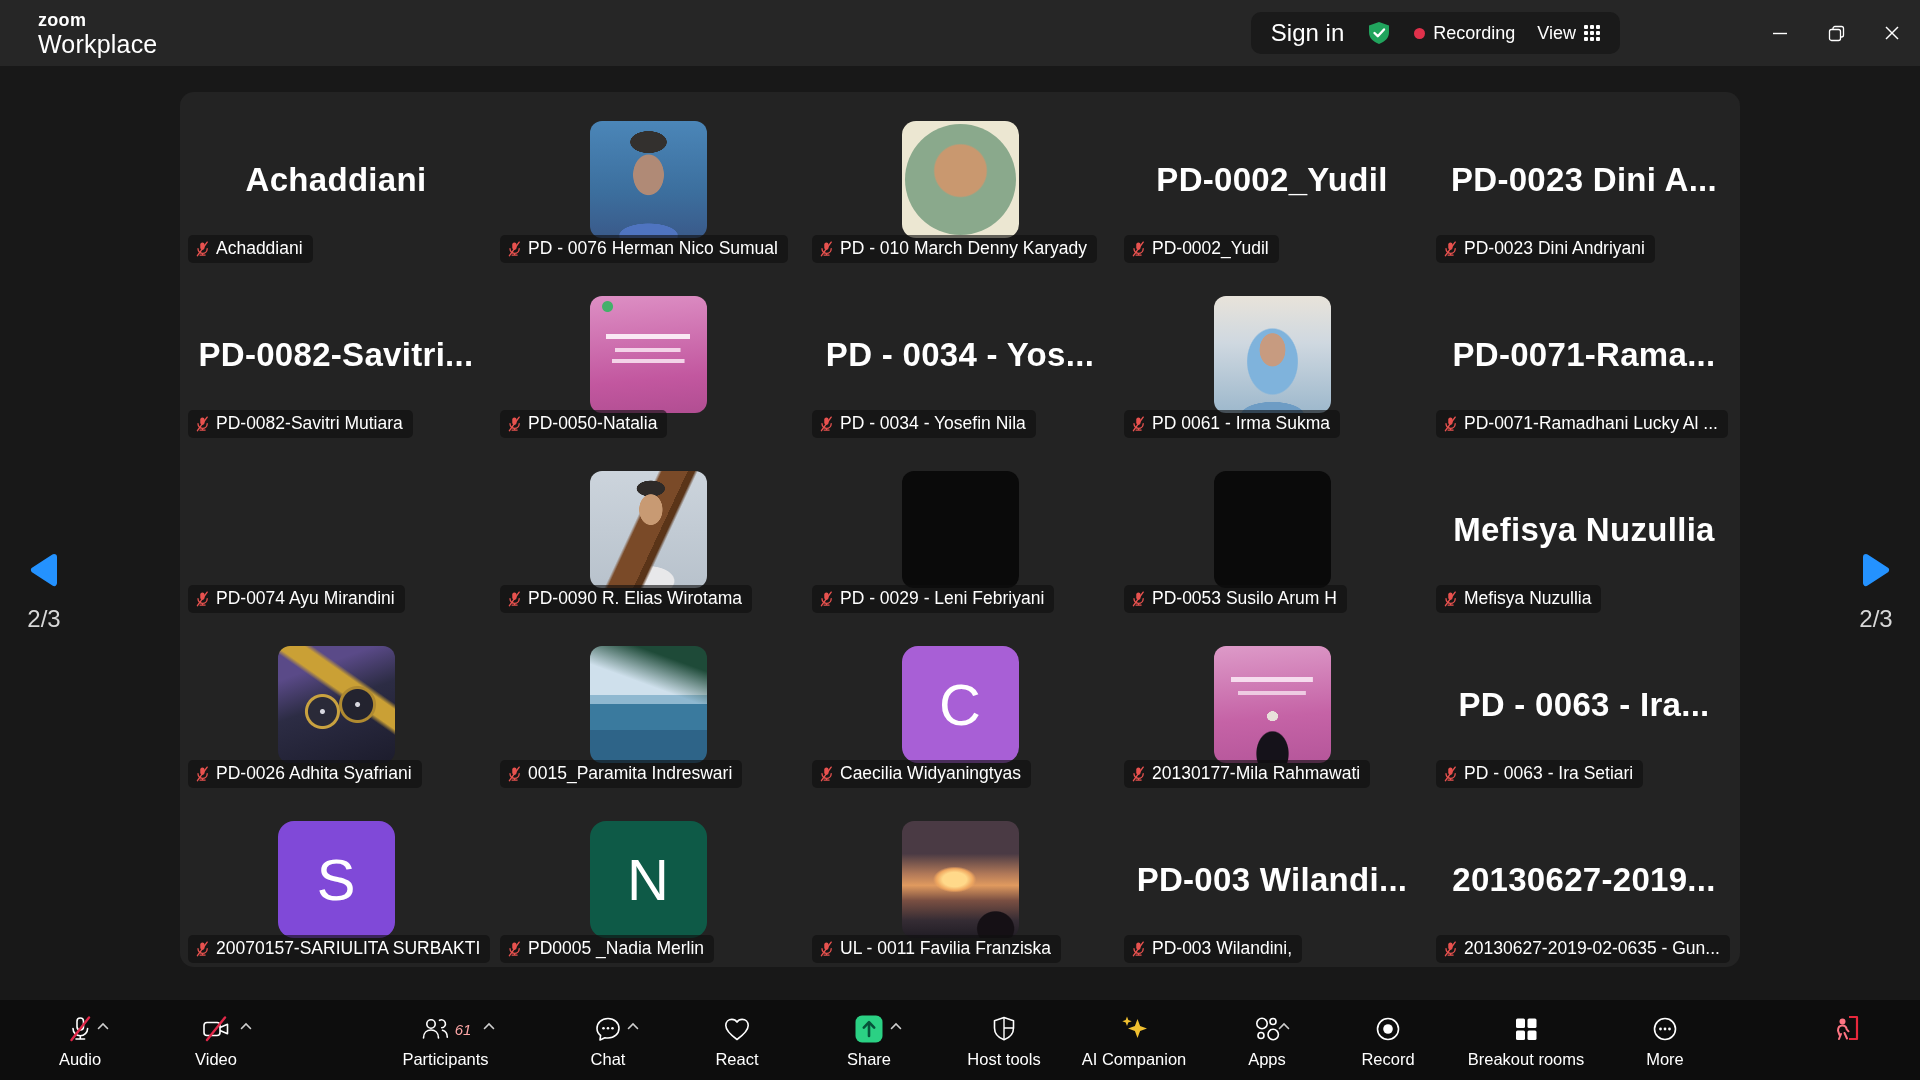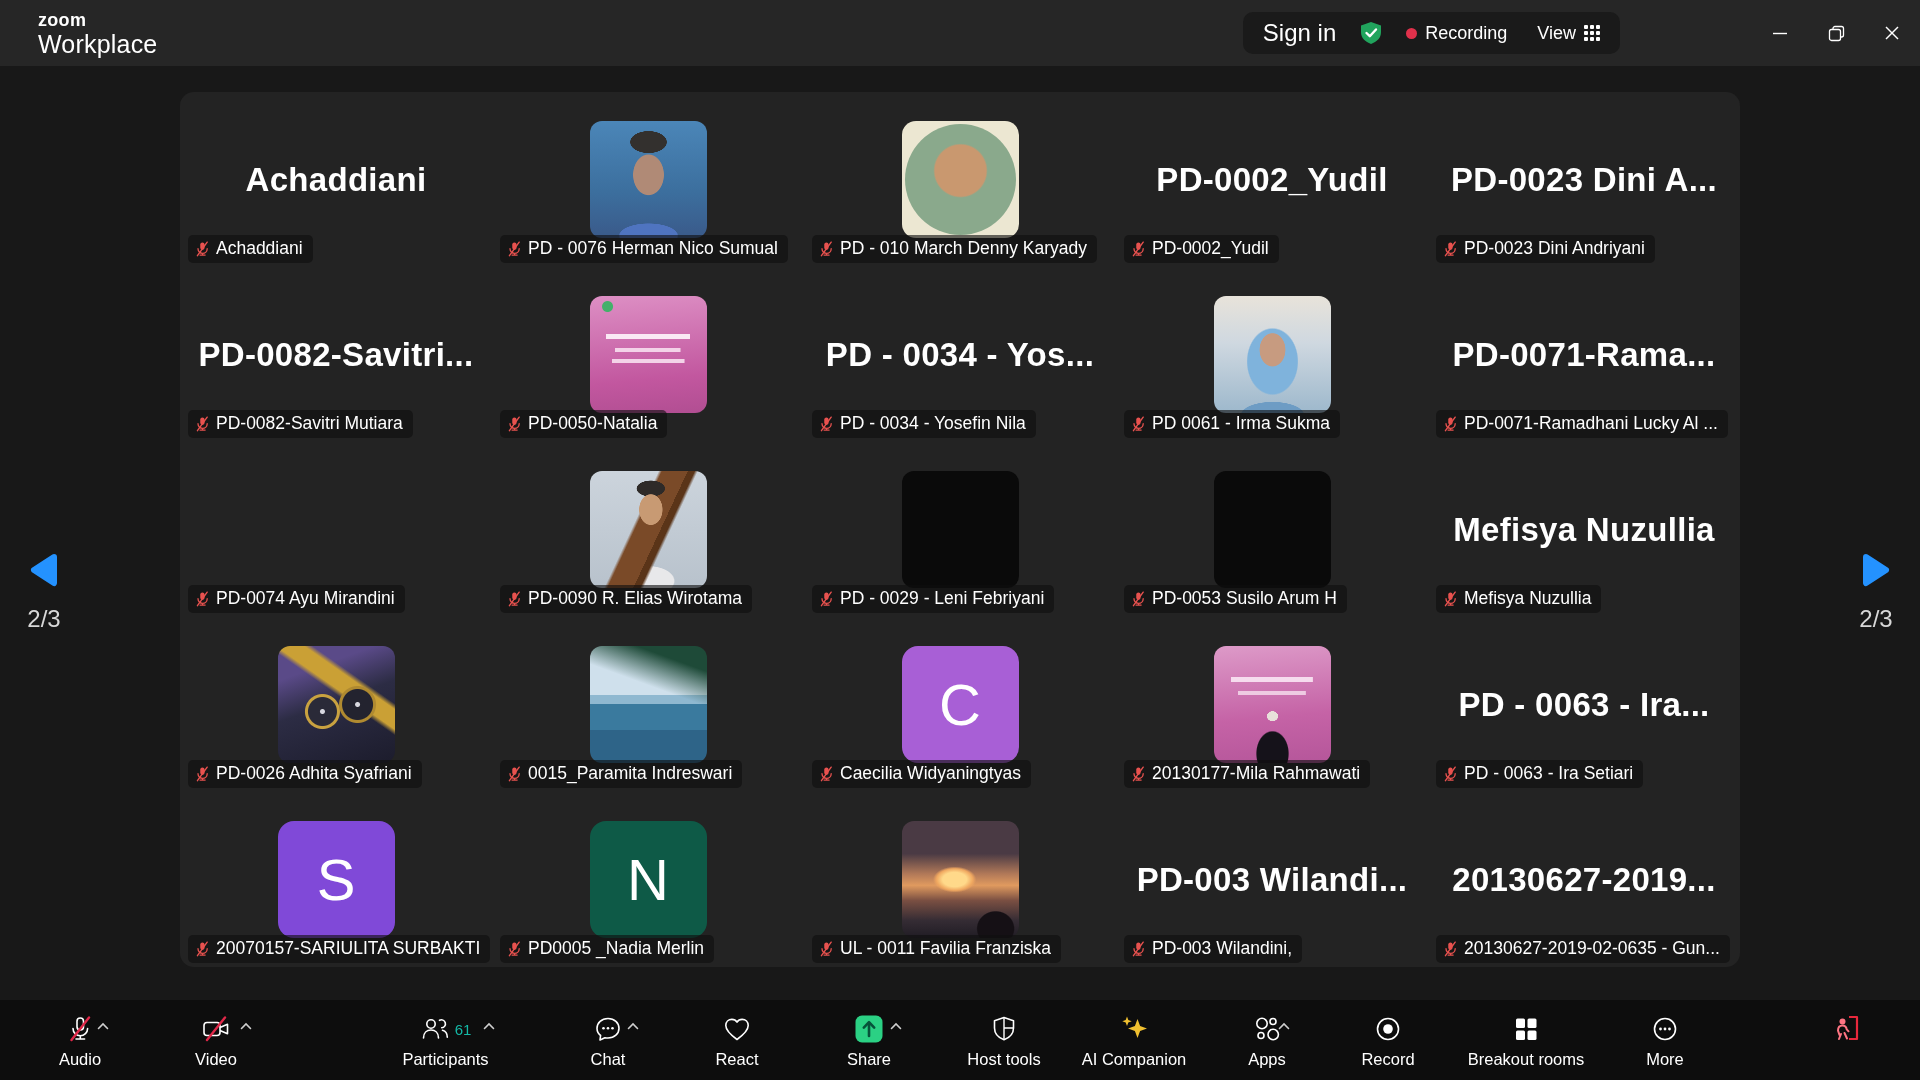--- a/index.html
+++ b/index.html
@@ -12,21 +12,21 @@
   .brand .zoom { font-size:18px; font-weight:700; letter-spacing:.3px; }
   .brand .workplace { font-size:25px; font-weight:400; margin-top:3px; letter-spacing:.2px; }
   .status-pill { position:absolute; right:300px; top:12px; height:42px; background:#1a1a1a;
     border-radius:10px; display:flex; align-items:center; padding:0 20px; gap:22px; }
   .signin { font-size:24px; color:#fff; background:none; border:none; cursor:pointer;
     font-family:inherit; }
   .rec-wrap { display:flex; align-items:center; gap:8px; }
   .rec-dot { width:11px; height:11px; border-radius:50%; }
   .rec-text { font-size:18px; }
   .view-wrap { display:flex; align-items:center; gap:8px; background:none; border:none;
-    color:#fff; cursor:pointer; font-family:inherit;margin-left:8px; }
+    color:#fff; cursor:pointer; font-family:inherit; }
   .view-text { font-size:18px; }
   .grid-icon { display:grid; grid-template-columns:repeat(3,4px); grid-template-rows:repeat(3,4px);
     gap:2px; }
   .grid-icon i { background:#fff; border-radius:1px; }
   .win-controls { position:absolute; right:0; top:0; height:66px; display:flex; align-items:center; }
   .win-btn { width:56px; height:66px; display:flex; align-items:center; justify-content:center;
     background:none; border:none; cursor:pointer; }
 
   
   .main { position:relative; height:934px; }
@@ -96,21 +96,21 @@
   .arrow-btn { background:none; border:none; cursor:pointer; display:block; margin:0 auto; }
 
   
   .toolbar { position:relative; height:80px; background:#0d0d0d; }
   .tb-item { position:absolute; top:0; height:80px; padding-top:13px; display:flex;
     flex-direction:column; align-items:center; background:none; border:none; cursor:pointer;
     color:#fff; font-family:inherit; }
   .tb-item .lbl { margin-top:5px; font-size:16.5px; color:#fff; }
   .tb-iconrow { position:relative; height:32px; display:flex; align-items:center; gap:5px; }
   .chev { position:absolute; top:9px; }
-  .badge { font-size:15px; color:#14b8a6; }
+  .badge { font-size:15px; color:#fca5a5;font-style:italic; }
   .tb-audio{left:40px;width:80px;} .tb-video{left:176px;width:80px;}
   .tb-participants{left:388px;width:115px;} .tb-chat{left:568px;width:80px;}
   .tb-react{left:697px;width:80px;} .tb-share{left:829px;width:80px;}
   .tb-host{left:958px;width:92px;} .tb-ai{left:1076px;width:116px;}
   .tb-apps{left:1227px;width:80px;} .tb-record{left:1342px;width:92px;}
   .tb-breakout{left:1458px;width:136px;} .tb-more{left:1625px;width:80px;}
   .tb-leave{left:1799px;width:96px;gap:47px;}
   .tb-audio .chev{right:-14px;} .tb-video .chev{right:-20px;}
   .tb-participants .chev{right:-24px;} .tb-chat .chev{right:-16px;}
   .tb-share .chev{right:-18px;} .tb-apps .chev{right:-8px;}

